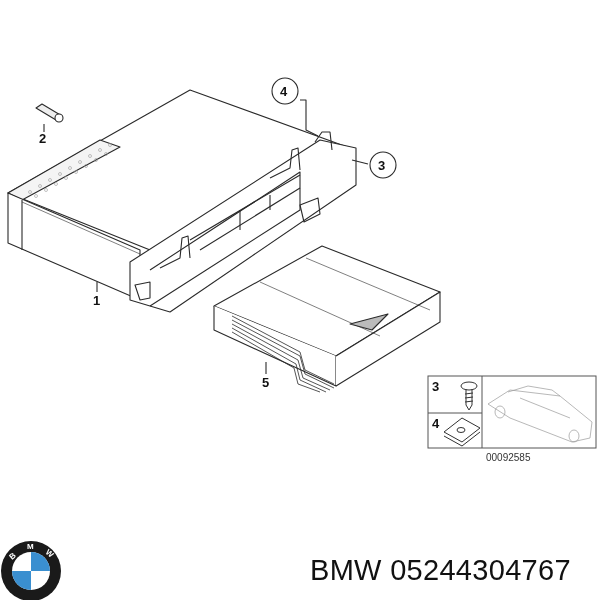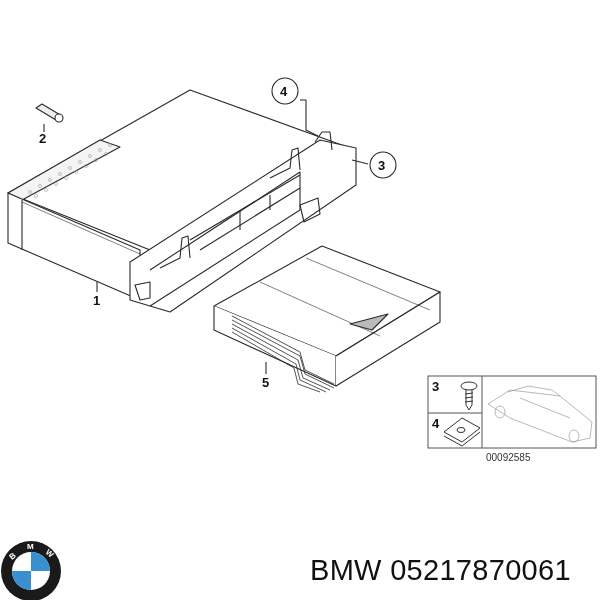--- a/index.html
+++ b/index.html
@@ -134,13 +134,13 @@
 <svg class="logo" viewBox="0 0 62 62" xmlns="http://www.w3.org/2000/svg">
   <circle cx="31" cy="31" r="30" fill="#1a1a1a"></circle>
   <circle cx="31" cy="31" r="19" fill="#ffffff"></circle>
   <path d="M31 12 A19 19 0 0 1 50 31 L31 31 Z" fill="#3a8fd0"></path>
   <path d="M31 50 A19 19 0 0 1 12 31 L31 31 Z" fill="#3a8fd0"></path>
   <text x="12" y="20" fill="#fff" font-size="8" font-weight="bold" font-family="Liberation Sans, sans-serif" transform="rotate(-40 12 20)">B</text>
   <text x="27" y="9" fill="#fff" font-size="8" font-weight="bold" font-family="Liberation Sans, sans-serif">M</text>
   <text x="45" y="13" fill="#fff" font-size="8" font-weight="bold" font-family="Liberation Sans, sans-serif" transform="rotate(40 45 13)">W</text>
 </svg>
 
-<div class="part-title">BMW 05217870061</div>
+<div class="part-title">BMW 05244304767</div>
 
 </body></html>

